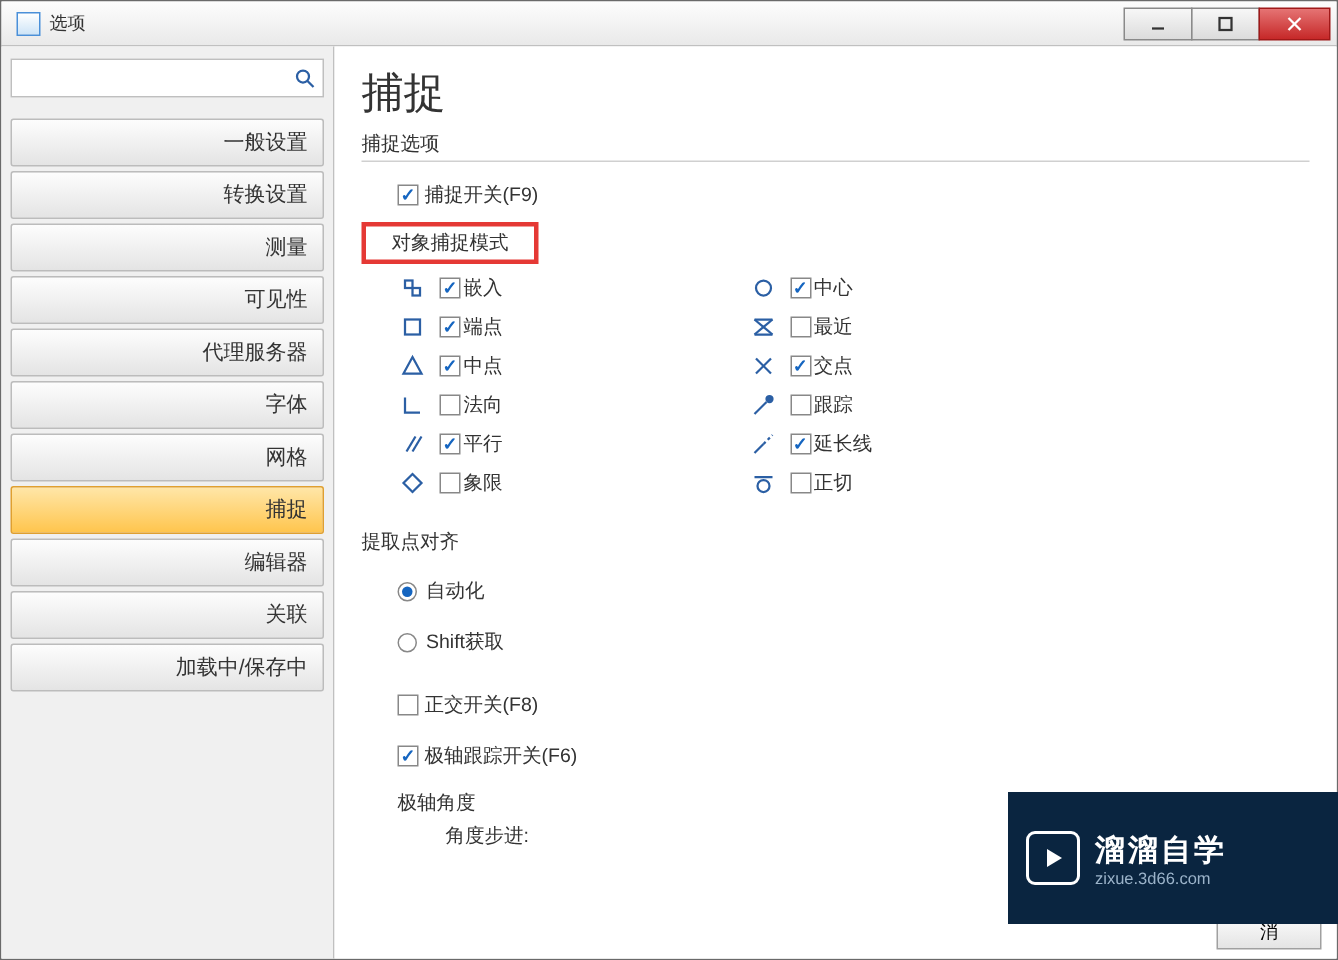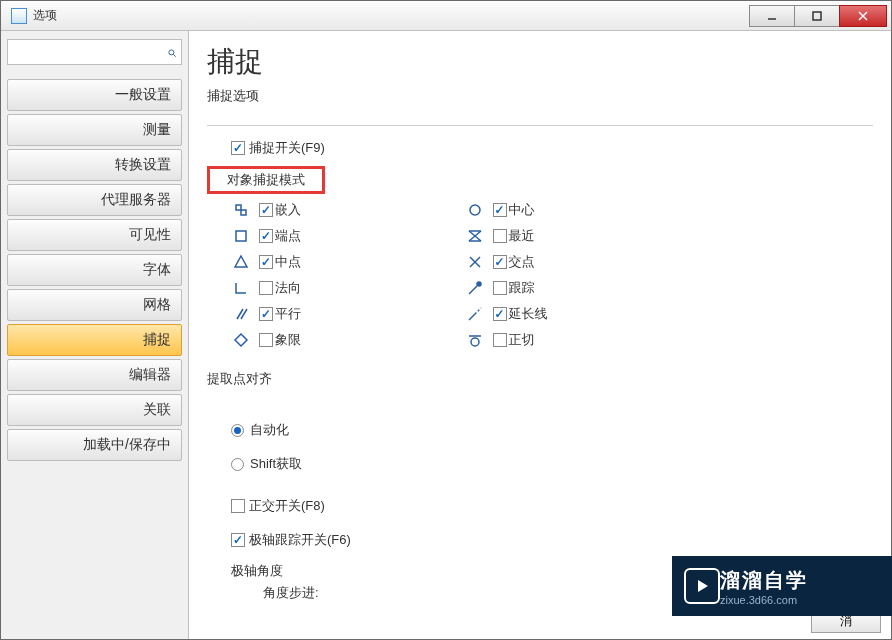--- a/index.html
+++ b/index.html
@@ -10,50 +10,50 @@
 .titlebar { height: 30px; background: linear-gradient(#fdfdfd, #e9e9e9); border-bottom: 1px solid #c0c0c0; display: flex; align-items: center; padding: 0 4px; }
 .titlebar .app-icon { width: 16px; height: 16px; margin: 0 6px; border: 1px solid #4a90d9; background: linear-gradient(#fff,#cde4f7); }
 .titlebar .title { font-size: 12px; color: #333; flex: 1; }
 .win-btns { display: flex; gap: 0; }
 .win-btn { width: 46px; height: 22px; border: 1px solid #8a8a8a; background: linear-gradient(#f7f7f7,#dcdcdc); display: flex; align-items: center; justify-content: center; font-size: 12px; color: #333; margin-left: -1px; }
 .win-btn.close { background: linear-gradient(#e57373,#c62828); color: #fff; border-color: #a01818; width: 48px; }
 .win-btn svg { width: 12px; height: 12px; }
 
 .body { flex: 1; display: flex; background: #f0f0f0; min-height: 0; }
 
-.sidebar { width: 188px; border-right: 1px solid #c0c0c0; background: #f0f0f0; padding: 8px 6px; display: flex; flex-direction: column; }
+.sidebar { width: 222px; border-right: 1px solid #c0c0c0; background: #f0f0f0; padding: 8px 6px; display: flex; flex-direction: column; }
 .search-wrap { background: #fff; border: 1px solid #bfbfbf; height: 26px; display: flex; align-items: center; padding: 0 4px; margin-bottom: 14px; }
 .search-wrap input { flex: 1; border: none; outline: none; font-size: 12px; height: 20px; }
 .search-wrap .sicon { width: 16px; height: 16px; color: #2b5fa4; }
 
 .nav-item { height: 32px; background: linear-gradient(#fdfdfd,#e4e4e4); border: 1px solid #bcbcbc; border-radius: 2px; display: flex; align-items: center; justify-content: flex-end; padding: 0 10px; font-size: 14px; color: #333; margin-bottom: 3px; cursor: pointer; }
 .nav-item.selected { background: linear-gradient(#ffe6a8,#ffc54d); border-color: #e0a030; }
 
 .content { flex: 1; background: #fff; padding: 12px 18px; overflow-y: auto; position: relative; font-size: 13px; color: #333; }
 .content::-webkit-scrollbar { width: 16px; }
 .content::-webkit-scrollbar-track { background: #efefef; border-left: 1px solid #d0d0d0; }
 .content::-webkit-scrollbar-thumb { background: #c9c9c9; border: 1px solid #a9a9a9; }
 
 h1.page-title { font-size: 28px; font-weight: normal; margin-bottom: 6px; }
-.section-label { font-size: 13px; margin: 6px 0 8px 0; border-bottom: 1px solid #d0d0d0; padding-bottom: 20px; }
+.section-label { font-size: 13px; margin: 6px 0 8px 0; border-bottom: 1px solid #d0d0d0; padding-bottom: 2px; }
 .indent { margin-left: 24px; }
 .row { display: flex; align-items: center; height: 28px; }
 .chk { width: 14px; height: 14px; border: 1px solid #888; background: #fff; display: inline-flex; align-items: center; justify-content: center; margin-right: 4px; }
 .chk.checked::after { content: "✓"; color: #1565c0; font-size: 12px; line-height: 1; font-weight: bold; }
 .radio { width: 13px; height: 13px; border: 1px solid #888; border-radius: 50%; display: inline-flex; align-items: center; justify-content: center; margin-right: 6px; }
 .radio.checked::after { content: ""; width: 7px; height: 7px; border-radius: 50%; background: #1565c0; }
 
 .highlight-box { border: 3px solid #e53935; padding: 2px 17px; display: inline-block; margin: 4px 0 6px 0; }
 
 .snap-grid { display: grid; grid-template-columns: 28px 16px auto 60px 28px 16px auto; row-gap: 6px; align-items: center; margin-left: 24px; width: 420px; }
 .snap-grid .gap { }
 .snap-icon { width: 20px; height: 20px; display: flex; align-items: center; justify-content: center; color: #2b5fa4; }
 .snap-icon svg { width: 16px; height: 16px; stroke: #2b5fa4; stroke-width: 1.5; fill: none; }
 
-.watermark { position: absolute; right: 0; bottom: 24px; width: 220px; height: 60px; background: #0a2540; color: #fff; display: flex; align-items: center; padding: 0 12px; }
+.watermark { position: absolute; right: 0; bottom: 24px; width: 220px; height: 88px; background: #0a2540; color: #fff; display: flex; align-items: center; padding: 0 12px; gap: 10px; }
 .watermark .play { width: 36px; height: 36px; border: 2px solid #fff; border-radius: 6px; display: flex; align-items: center; justify-content: center; }
 .watermark .txt-main { font-size: 20px; font-weight: bold; letter-spacing: 2px; }
 .watermark .txt-sub { font-size: 11px; color: #9bb3c9; }
 
 .footer { position: absolute; right: 10px; bottom: 6px; display: flex; gap: 6px; }
 .footer .btn { width: 70px; height: 24px; border: 1px solid #a0a0a0; background: linear-gradient(#fdfdfd,#e4e4e4); font-size: 12px; display: flex; align-items: center; justify-content: center; }
 </style>
 </head>
 <body>
 
@@ -87,30 +87,30 @@
         <input type="text" placeholder="" style="">
         <span class="sicon"><svg viewBox="0 0 16 16">
               <circle cx="7" cy="7" r="4" fill="none" stroke="currentColor" stroke-width="1.5"></circle>
               <line x1="10" y1="10" x2="14" y2="14" stroke="currentColor" stroke-width="1.5"></line>
             </svg></span>
       </div>
       <div class="nav-item">
           <span>一般设置</span>
         </div>
       <div class="nav-item">
+          <span>转换设置</span>
+        </div>
+      <div class="nav-item">
           <span>测量</span>
         </div>
       <div class="nav-item">
-          <span>转换设置</span>
+          <span>可见性</span>
         </div>
       <div class="nav-item">
           <span>代理服务器</span>
-        </div>
-      <div class="nav-item">
-          <span>可见性</span>
         </div>
       <div class="nav-item">
           <span>字体</span>
         </div>
       <div class="nav-item">
           <span>网格</span>
         </div>
       <div class="nav-item selected">
           <span>捕捉</span>
         </div>

